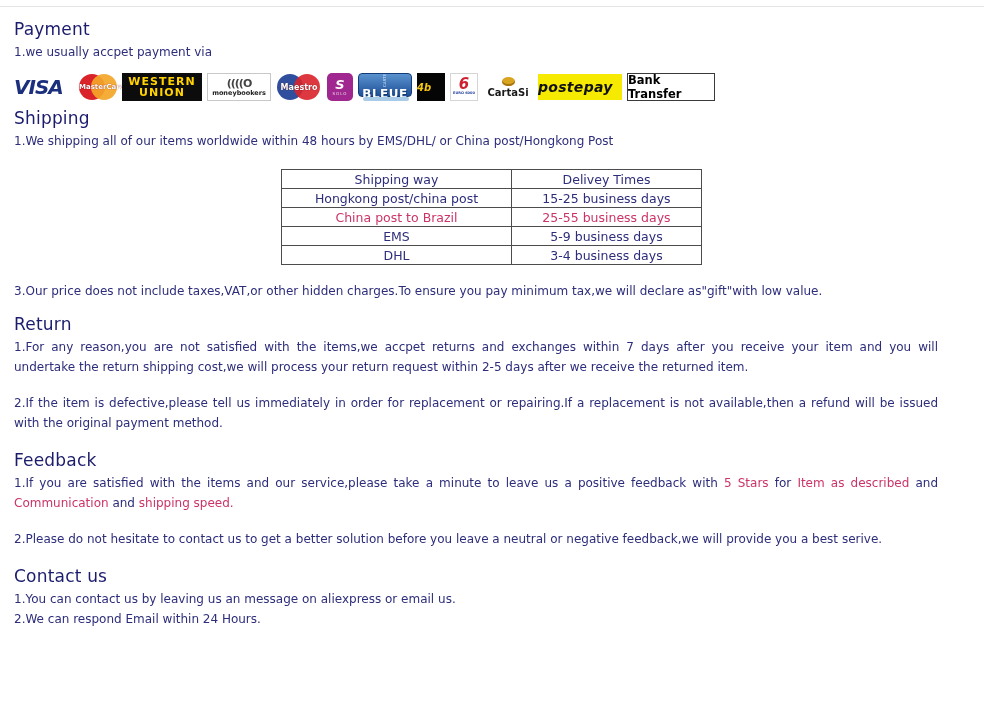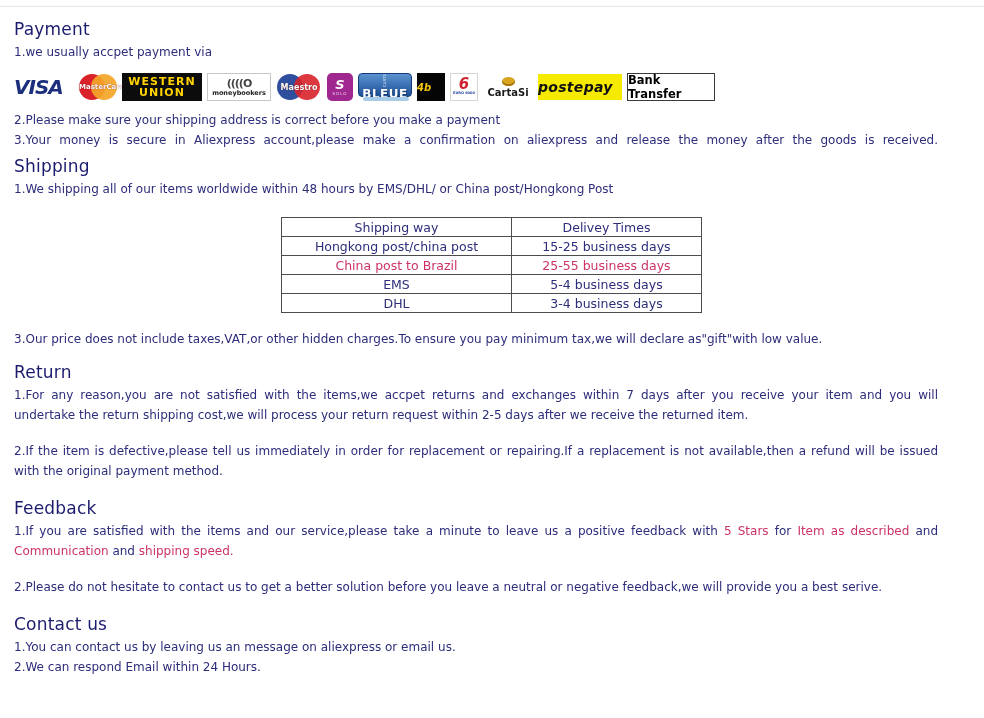--- a/index.html
+++ b/index.html
@@ -149,45 +149,41 @@
         <b>CartaSi</b>
       </span>
       <span class="pm pm-pp">
         <b>postepay</b>
       </span>
       <span class="pm pm-bank">
         <b>Bank Transfer</b>
       </span>
     </div>
 
-    <div class="p-after-icons">
-      <div class="ln">2.Please make sure your shipping address is correct before you make a payment</div>
-      <div class="ln jl">3.Your money is secure in Aliexpress account,please make a confirmation on aliexpress and release the money after the goods is received.</div>
-    </div>
 
     <div class="h" id="h-shipping">Shipping</div>
     <div class="ln p-ship1">1.We shipping all of our items worldwide within 48 hours by EMS/DHL/ or China post/Hongkong Post</div>
 
     <table class="ship">
       <tbody>
           <tr>
         <td class="w1">Shipping way</td>
         <td class="w2">Delivey Times</td>
       </tr>
       <tr>
         <td class="w1">Hongkong post/china post</td>
         <td class="w2">15-25 business days</td>
       </tr>
       <tr class="hl">
         <td class="w1">China post to Brazil</td>
         <td class="w2">25-55 business days</td>
       </tr>
       <tr>
         <td class="w1">EMS</td>
-        <td class="w2">5-4 business days</td>
+        <td class="w2">5-9 business days</td>
       </tr>
       <tr>
         <td class="w1">DHL</td>
         <td class="w2">3-4 business days</td>
       </tr>
     </tbody>
       </table>
 
     <div class="ln p-ship3">3.Our price does not include taxes,VAT,or other hidden charges.To ensure you pay minimum tax,we will declare as"gift"with low value.</div>
 

